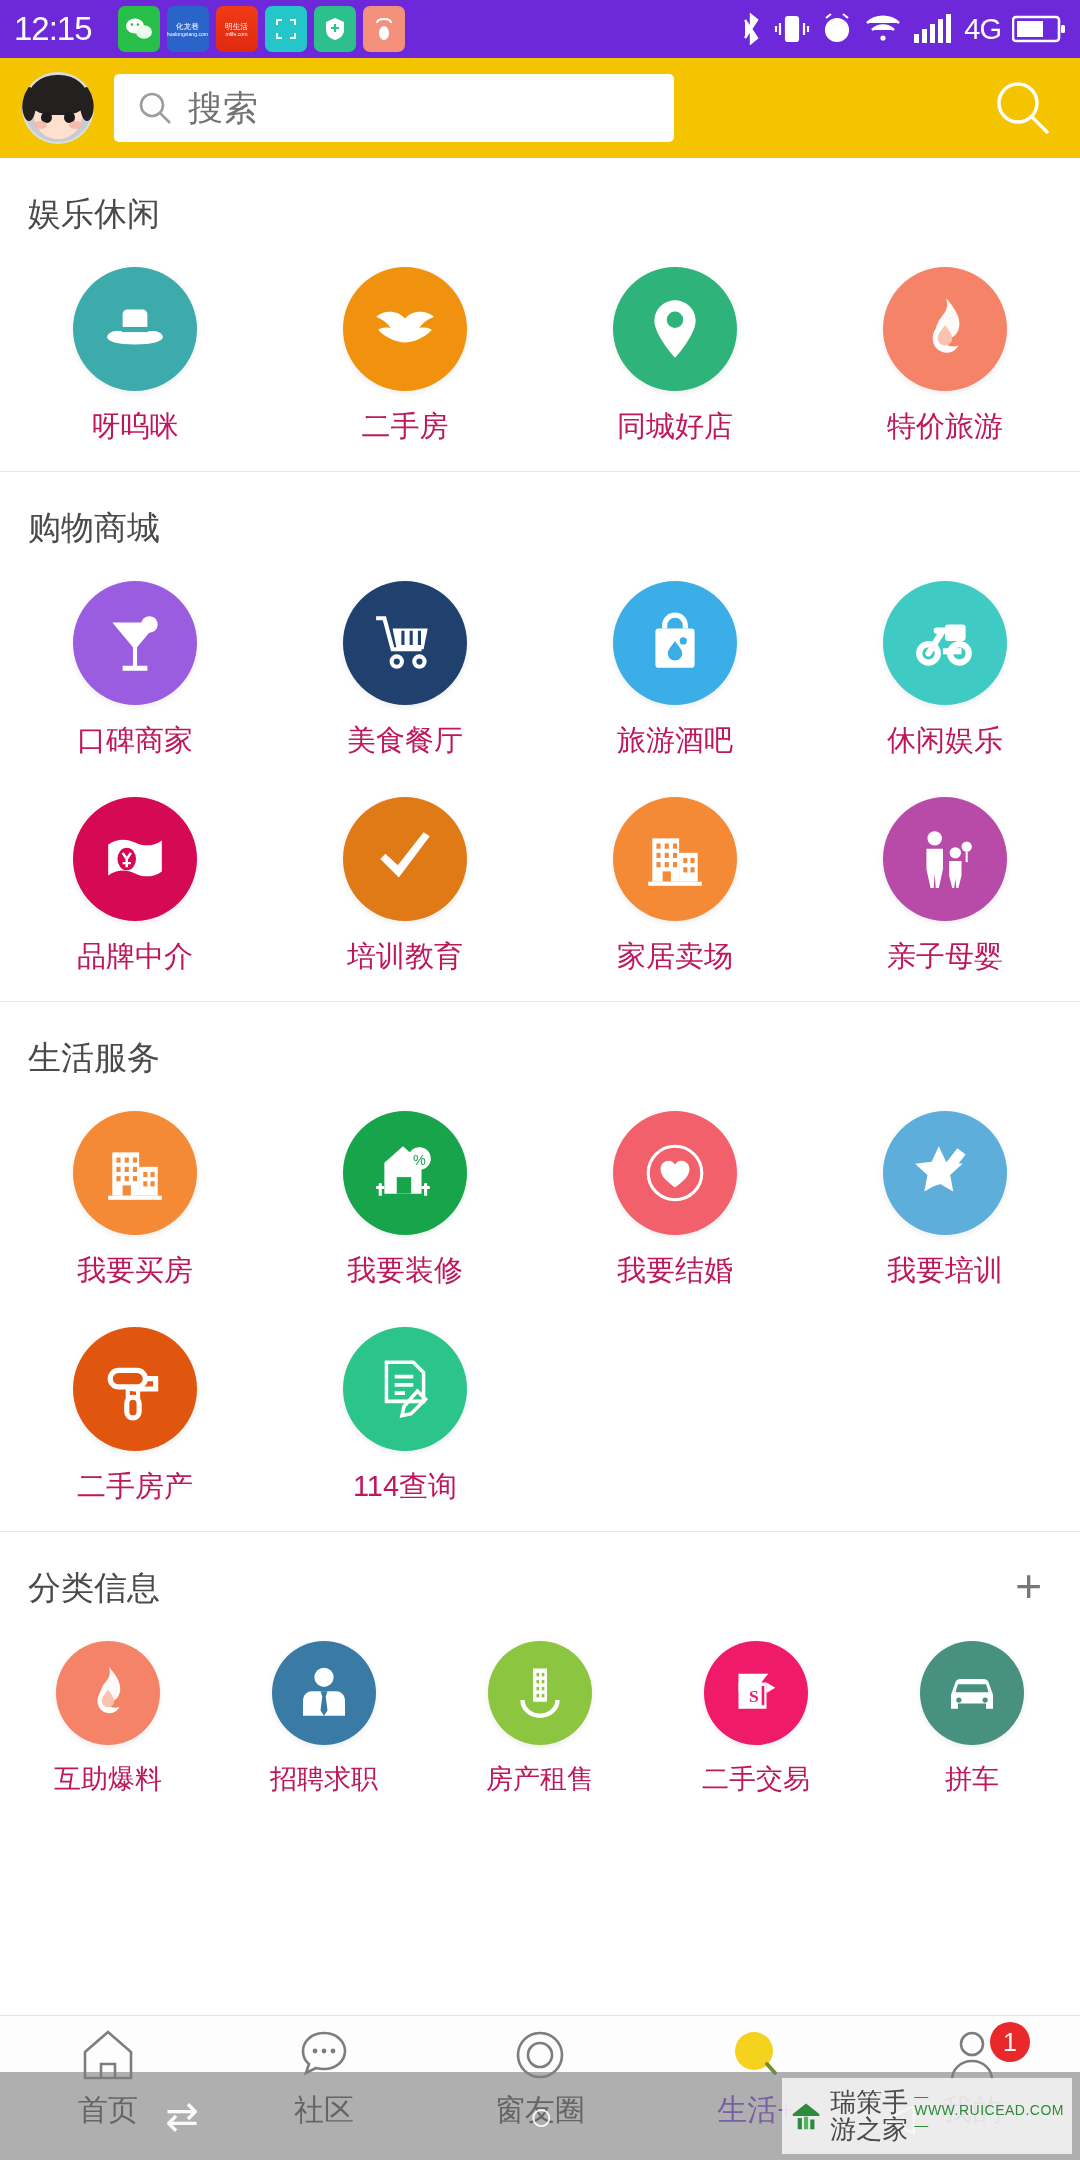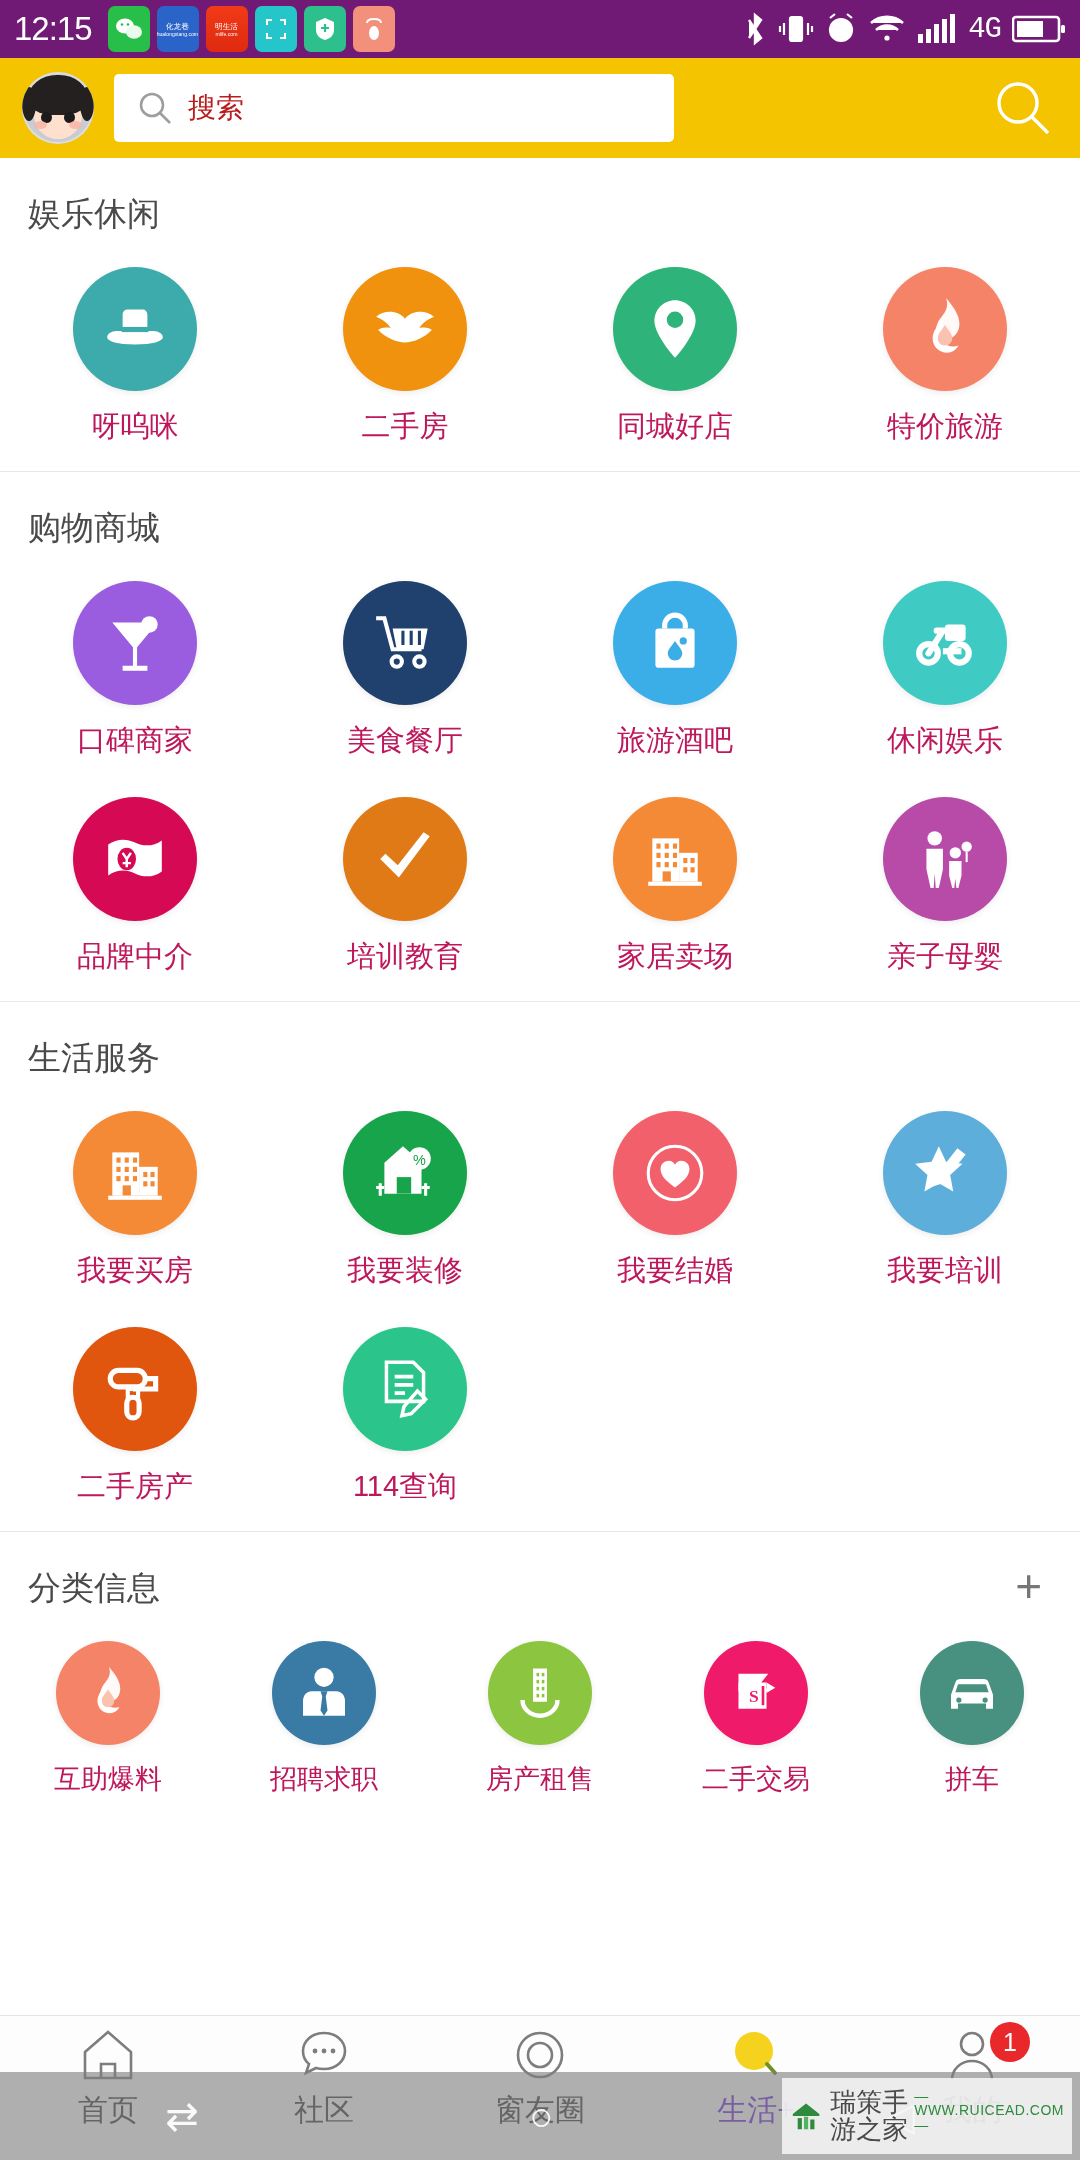--- a/index.html
+++ b/index.html
@@ -6,35 +6,35 @@
   html,body { width:1080px; height:2160px; }
   body {
     font-family:"Liberation Sans","DejaVu Sans",sans-serif;
     background:#ffffff;
     overflow:hidden;
     position:relative;
   }
 
   
   .statusbar{
-    height:58px; background:#701a75; display:flex; align-items:center;
-    padding:0 14px; gap:10px; position:relative;
+    height:58px; background:#6d28d9; display:flex; align-items:center;
+    padding:0 14px; gap:20px; position:relative;
   }
   .clock{ color:#fff; font-size:33px; letter-spacing:-1px; font-weight:400; }
   .notif-icons{ display:flex; gap:7px; align-items:flex-start; margin-left:6px;}
   .nicon{ width:42px;height:46px;border-radius:7px;display:flex;align-items:center;justify-content:center;
           font-size:12px;color:#fff;overflow:hidden;position:relative;}
   .nicon.wechat{background:#27bf4a;}
   .nicon.blue{background:#2a64c8;font-size:11px;line-height:1.0;text-align:center;}
   .nicon.red{background:linear-gradient(180deg,#f03a17,#e02a10);font-size:11px;line-height:1.0;text-align:center;}
   .nicon.cyan{background:#24c6c9;}
   .nicon.green{background:#2dc08d;}
   .nicon.salmon{background:#f2907c;}
   .tiny{font-size:9px;transform:scale(.85);display:block;white-space:nowrap;}
-  .status-right{ margin-left:auto; display:flex; align-items:center; gap:11px;font-family:Liberation Mono, monospace; }
+  .status-right{ margin-left:auto; display:flex; align-items:center; gap:11px; }
   .sicon{ color:#fff; fill:#fff; display:block; }
   .net4g{ color:#fff;font-size:29px;font-weight:400;letter-spacing:-1px;}
 
   
   .header{
     background:#F5C400; height:100px; display:flex; align-items:center;
     padding:0 22px; gap:20px;
   }
   .avatar{
     width:72px;height:72px;border-radius:50%;
@@ -49,21 +49,21 @@
   .avatar .eye{position:absolute;top:56%;width:11px;height:11px;background:#1b1b1b;border-radius:50%;}
   .avatar .eye.l{left:26%;} .avatar .eye.r{right:26%;}
   .avatar .cheek{position:absolute;top:68%;width:13px;height:8px;background:#f7b4a8;border-radius:50%;opacity:.85;}
   .avatar .cheek.l{left:16%;} .avatar .cheek.r{right:16%;}
   .searchbox{
     flex:1; height:68px; background:#fff; border-radius:5px;
     display:flex; align-items:center; gap:16px; padding:0 24px;
     max-width:560px;
   }
   .searchbox .sq{flex:0 0 auto;}
-  .search-placeholder{ color:#b91c1c; font-size:28px; }
+  .search-placeholder{ color:#737373; font-size:35px; }
   .header-search-btn{ margin-left:auto; margin-right:6px; }
 
   
   .section{ background:#fff; padding:0 0 10px 0; }
   .section-sep{ height:1px; background:#e8e8e8; margin:0 0 0 0; }
   .section-title{
     font-size:33px; color:#4a4a4a; padding:34px 28px 8px 28px; font-weight:400;
   }
   .section-head{ display:flex; align-items:center; justify-content:space-between; padding-right:34px;}
   .plus-btn{ font-size:46px; color:#777; line-height:1; font-weight:300; padding:20px 4px 0 0;}

